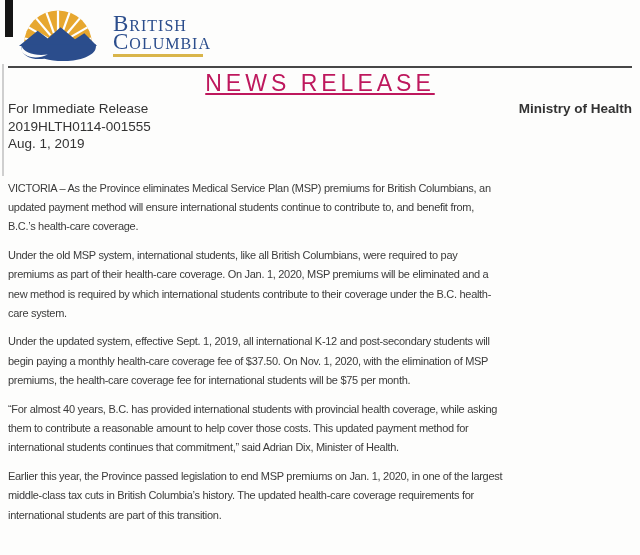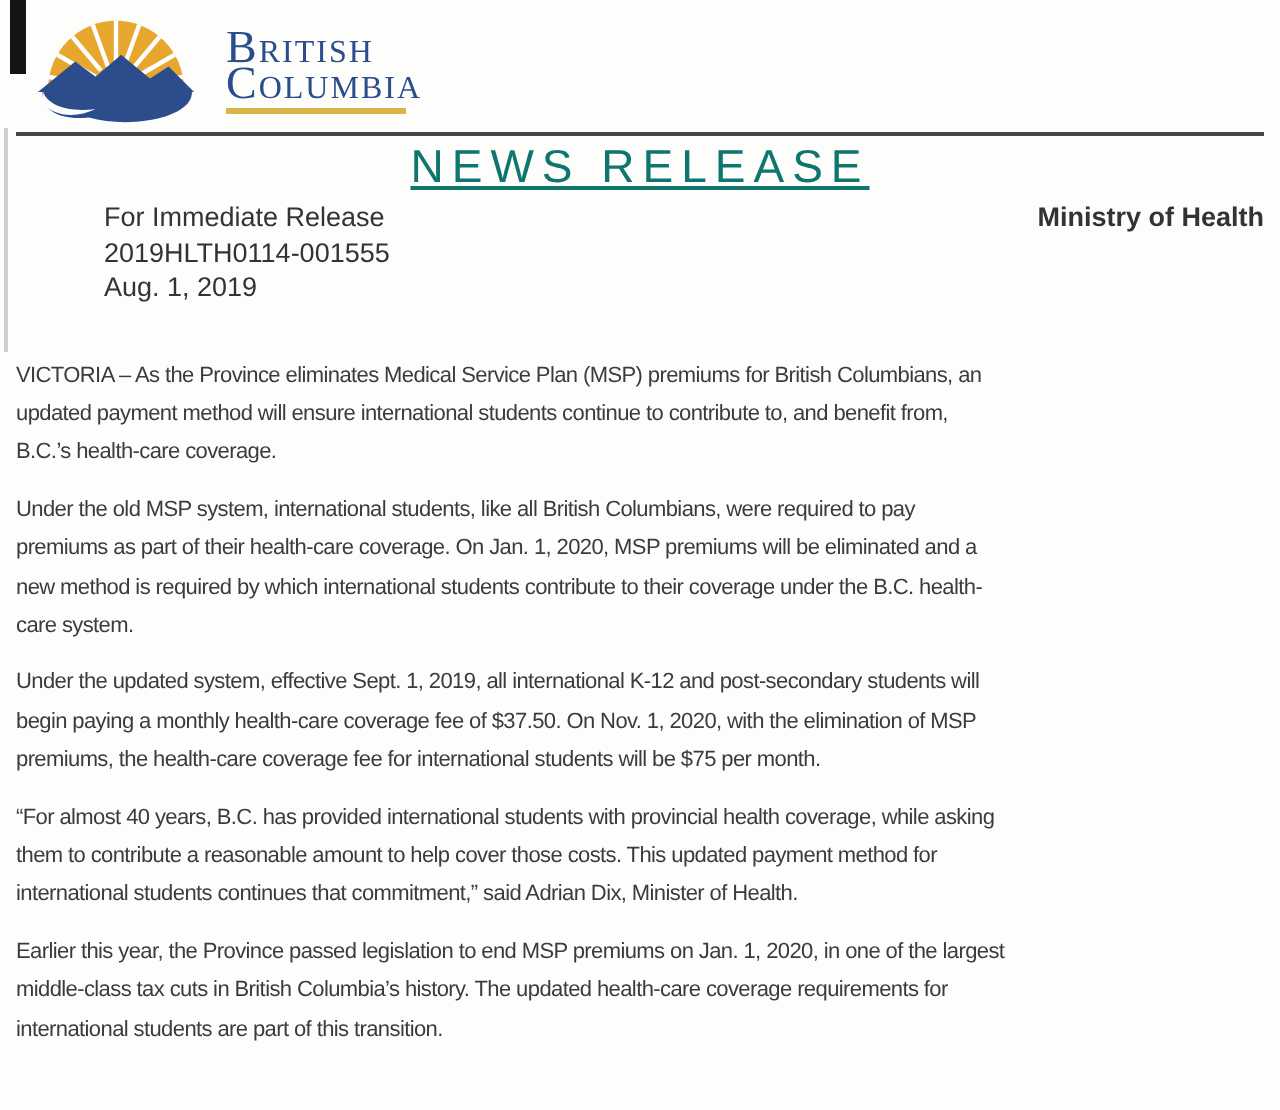--- a/index.html
+++ b/index.html
@@ -32,34 +32,34 @@
     font-variant: small-caps;
     font-size: 23px; line-height: 18px; letter-spacing: 1px;
     color: #2b4d8c;
   }
   .gold-underline { width: 90px; height: 3px; background: #d9b54a; margin-top: 3px; }
 
   .rule { height: 2px; background: #474747; margin: 2px 0 0 0; }
 
   .masthead {
     text-align: center;
-    font-size: 23px; letter-spacing: 4px; color: #0f766e;
+    font-size: 23px; letter-spacing: 4px; color: #be185d;
     text-decoration: underline;
     text-decoration-thickness: 1.5px;
     text-underline-offset: 2px;
     margin-top: 2px;
     white-space: pre;
   }
 
   .meta-row {
     display: flex; justify-content: space-between; align-items: flex-start;
     font-size: 13.5px; line-height: 17.5px; color: #333333;
     margin-top: 3px;
   }
-  .meta-left div { white-space: pre; margin-left: 44px; }
+  .meta-left div { white-space: pre; }
   .meta-right { white-space: pre; font-weight: bold; }
 
   .headline {
     font-size: 13px; font-weight: bold; letter-spacing: -0.2px;
     text-align: center; color: #2a2a2a;
     margin-top: 23px;
     white-space: pre;
   }
 
   .body-copy { margin-top: 26px; }

